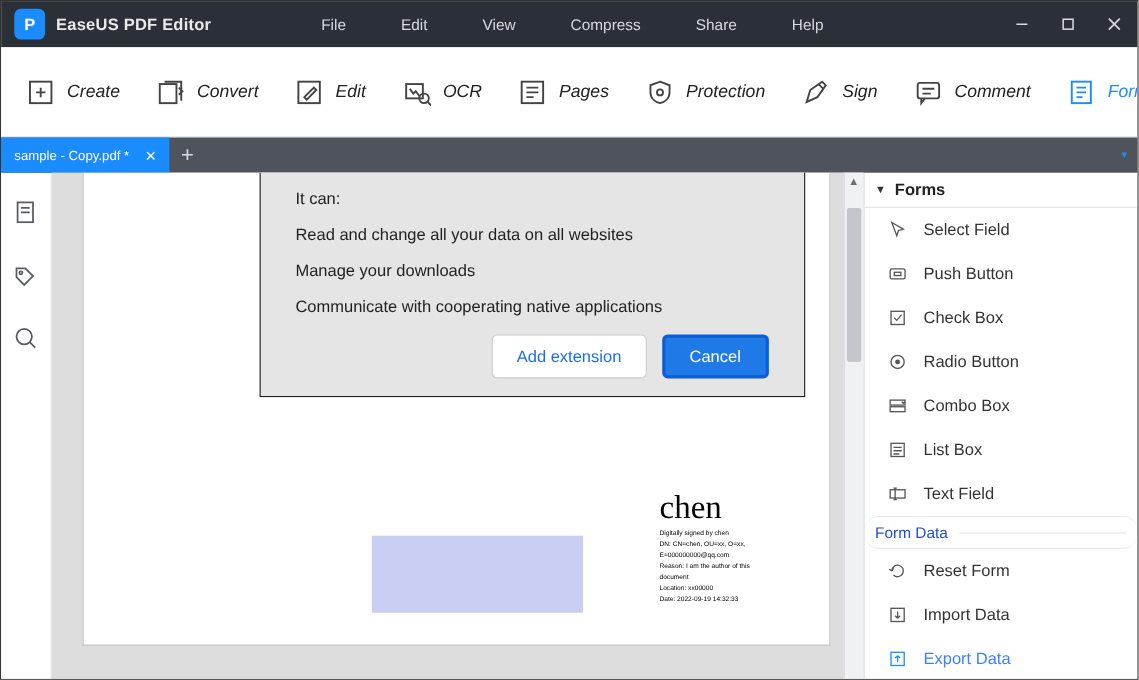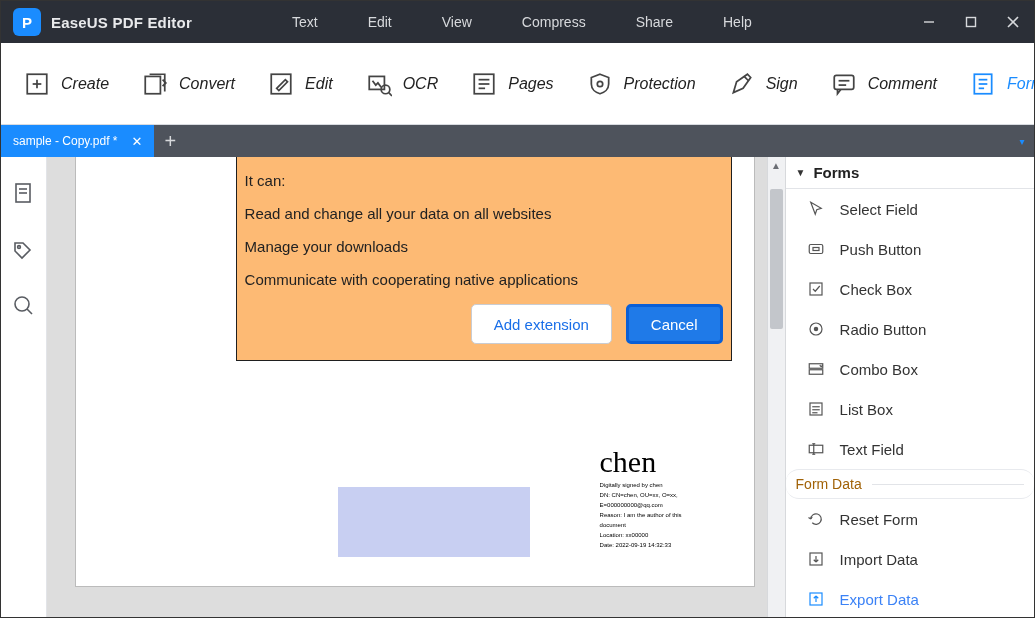--- a/index.html
+++ b/index.html
@@ -31,55 +31,55 @@
 .leftbar .lico svg { width:24px; height:24px; stroke:#595c62; fill:none; stroke-width:1.6; }
 
 .canvas-wrap { flex:1; background:#ddd; display:flex; position:relative; }
 .canvas-pad { flex:1; padding:0 12px 0 28px; overflow:hidden; }
 .page { background:#fff; height:430px; margin:0 auto; width:680px; border:1px solid #bbb; border-top:none; position:relative; }
 .scrollbar { width:18px; background:#f0f1f3; border-left:1px solid #d7d9dc; position:relative; }
 .scrollbar .thumb { position:absolute; left:2px; right:2px; top:32px; height:140px; background:#c3c6cb; border-radius:2px; }
 .scrollbar .arrow { position:absolute; left:0; right:0; height:16px; display:flex; align-items:center; justify-content:center; color:#6b6e74; font-size:10px; }
 .scrollbar .arrow.up { top:0; }
 
-.dialog { position:absolute; left:160px; top:-2px; width:496px; background:#fdba74; border:1px solid #1f1f1f; padding:14px 8px 16px; }
+.dialog { position:absolute; left:160px; top:-2px; width:496px; background:#e5e5e5; border:1px solid #1f1f1f; padding:14px 32px 16px; }
 .dialog .line { font-size:15px; color:#222; margin:6px 0 16px; }
 .dialog .line.first { margin-top:2px; }
 .dialog .btns { display:flex; justify-content:flex-end; gap:14px; margin-top:14px; }
 .dbtn { height:40px; padding:0 22px; border-radius:5px; font-size:15px; display:flex; align-items:center; cursor:pointer; }
 .dbtn.outline { border:1px solid #c9ccd2; color:#1a6fe8; background:#fff; }
 .dbtn.primary { border:3px solid #0a5fd6; background:#1f7ae8; color:#fff; font-weight:500; }
 
 .sig { position:absolute; right:34px; top:288px; width:120px; }
 .sig .big { font-family: "Times New Roman", serif; font-size:30px; color:#000; }
 .sig .tiny { font-size:6px; line-height:8px; color:#000; margin-top:2px; }
 .bluefield { position:absolute; left:262px; top:330px; width:192px; height:70px; background:#c8cff2; }
 
 .rightpanel { width:252px; background:#fff; border-left:1px solid #d7d9dc; overflow:hidden; }
 .rphdr { height:32px; background:#fff; border-bottom:1px solid #e2e4e8; display:flex; align-items:center; gap:8px; padding:0 10px; font-weight:700; font-size:15px; color:#222; }
 .rphdr .tri { font-size:10px; color:#333; }
 .rpitem { display:flex; align-items:center; gap:14px; padding:10px 14px 10px 20px; font-size:15px; color:#333; cursor:pointer; }
 .rpitem .rico { width:20px; height:20px; display:flex; align-items:center; justify-content:center; }
 .rpitem .rico svg { width:18px; height:18px; stroke:#555; fill:none; stroke-width:1.6; }
 .rpitem.active { color:#3b82f6; }
 .rpitem.active .rico svg { stroke:#1a8cff; }
-.rpgroup { padding:6px 10px; font-size:14px; color:#a16207; border-bottom:1px solid #e8eaee; border-top:1px solid #e8eaee; display:flex; align-items:center;border-radius:13px; }
+.rpgroup { padding:6px 10px; font-size:14px; color:#1d4ed8; border-bottom:1px solid #e8eaee; border-top:1px solid #e8eaee; display:flex; align-items:center;border-radius:13px; }
 .rpgroup .gline { flex:1; height:1px; background:#e2e4e8; margin-left:10px; }
 
 .forms-underline-wrap { position:relative; }
 .forms-underline { position:absolute; left:0; right:0; bottom:-24px; height:3px; background:#1a8cff; }
 </style>
 </head>
 <body>
 
 <div class="titlebar">
   <div class="logo">P</div>
   <div class="app-title">EaseUS PDF Editor</div>
   <div class="menus">
-    <span>Text</span>
+    <span>File</span>
     <span>Edit</span>
     <span>View</span>
     <span>Compress</span>
     <span>Share</span>
     <span>Help</span>
   </div>
   <div class="winctl">
     <div>
         <svg width="12" height="12">
           <line x1="1" y1="6" x2="11" y2="6" stroke="#d7d9dc" stroke-width="1.4"></line>

